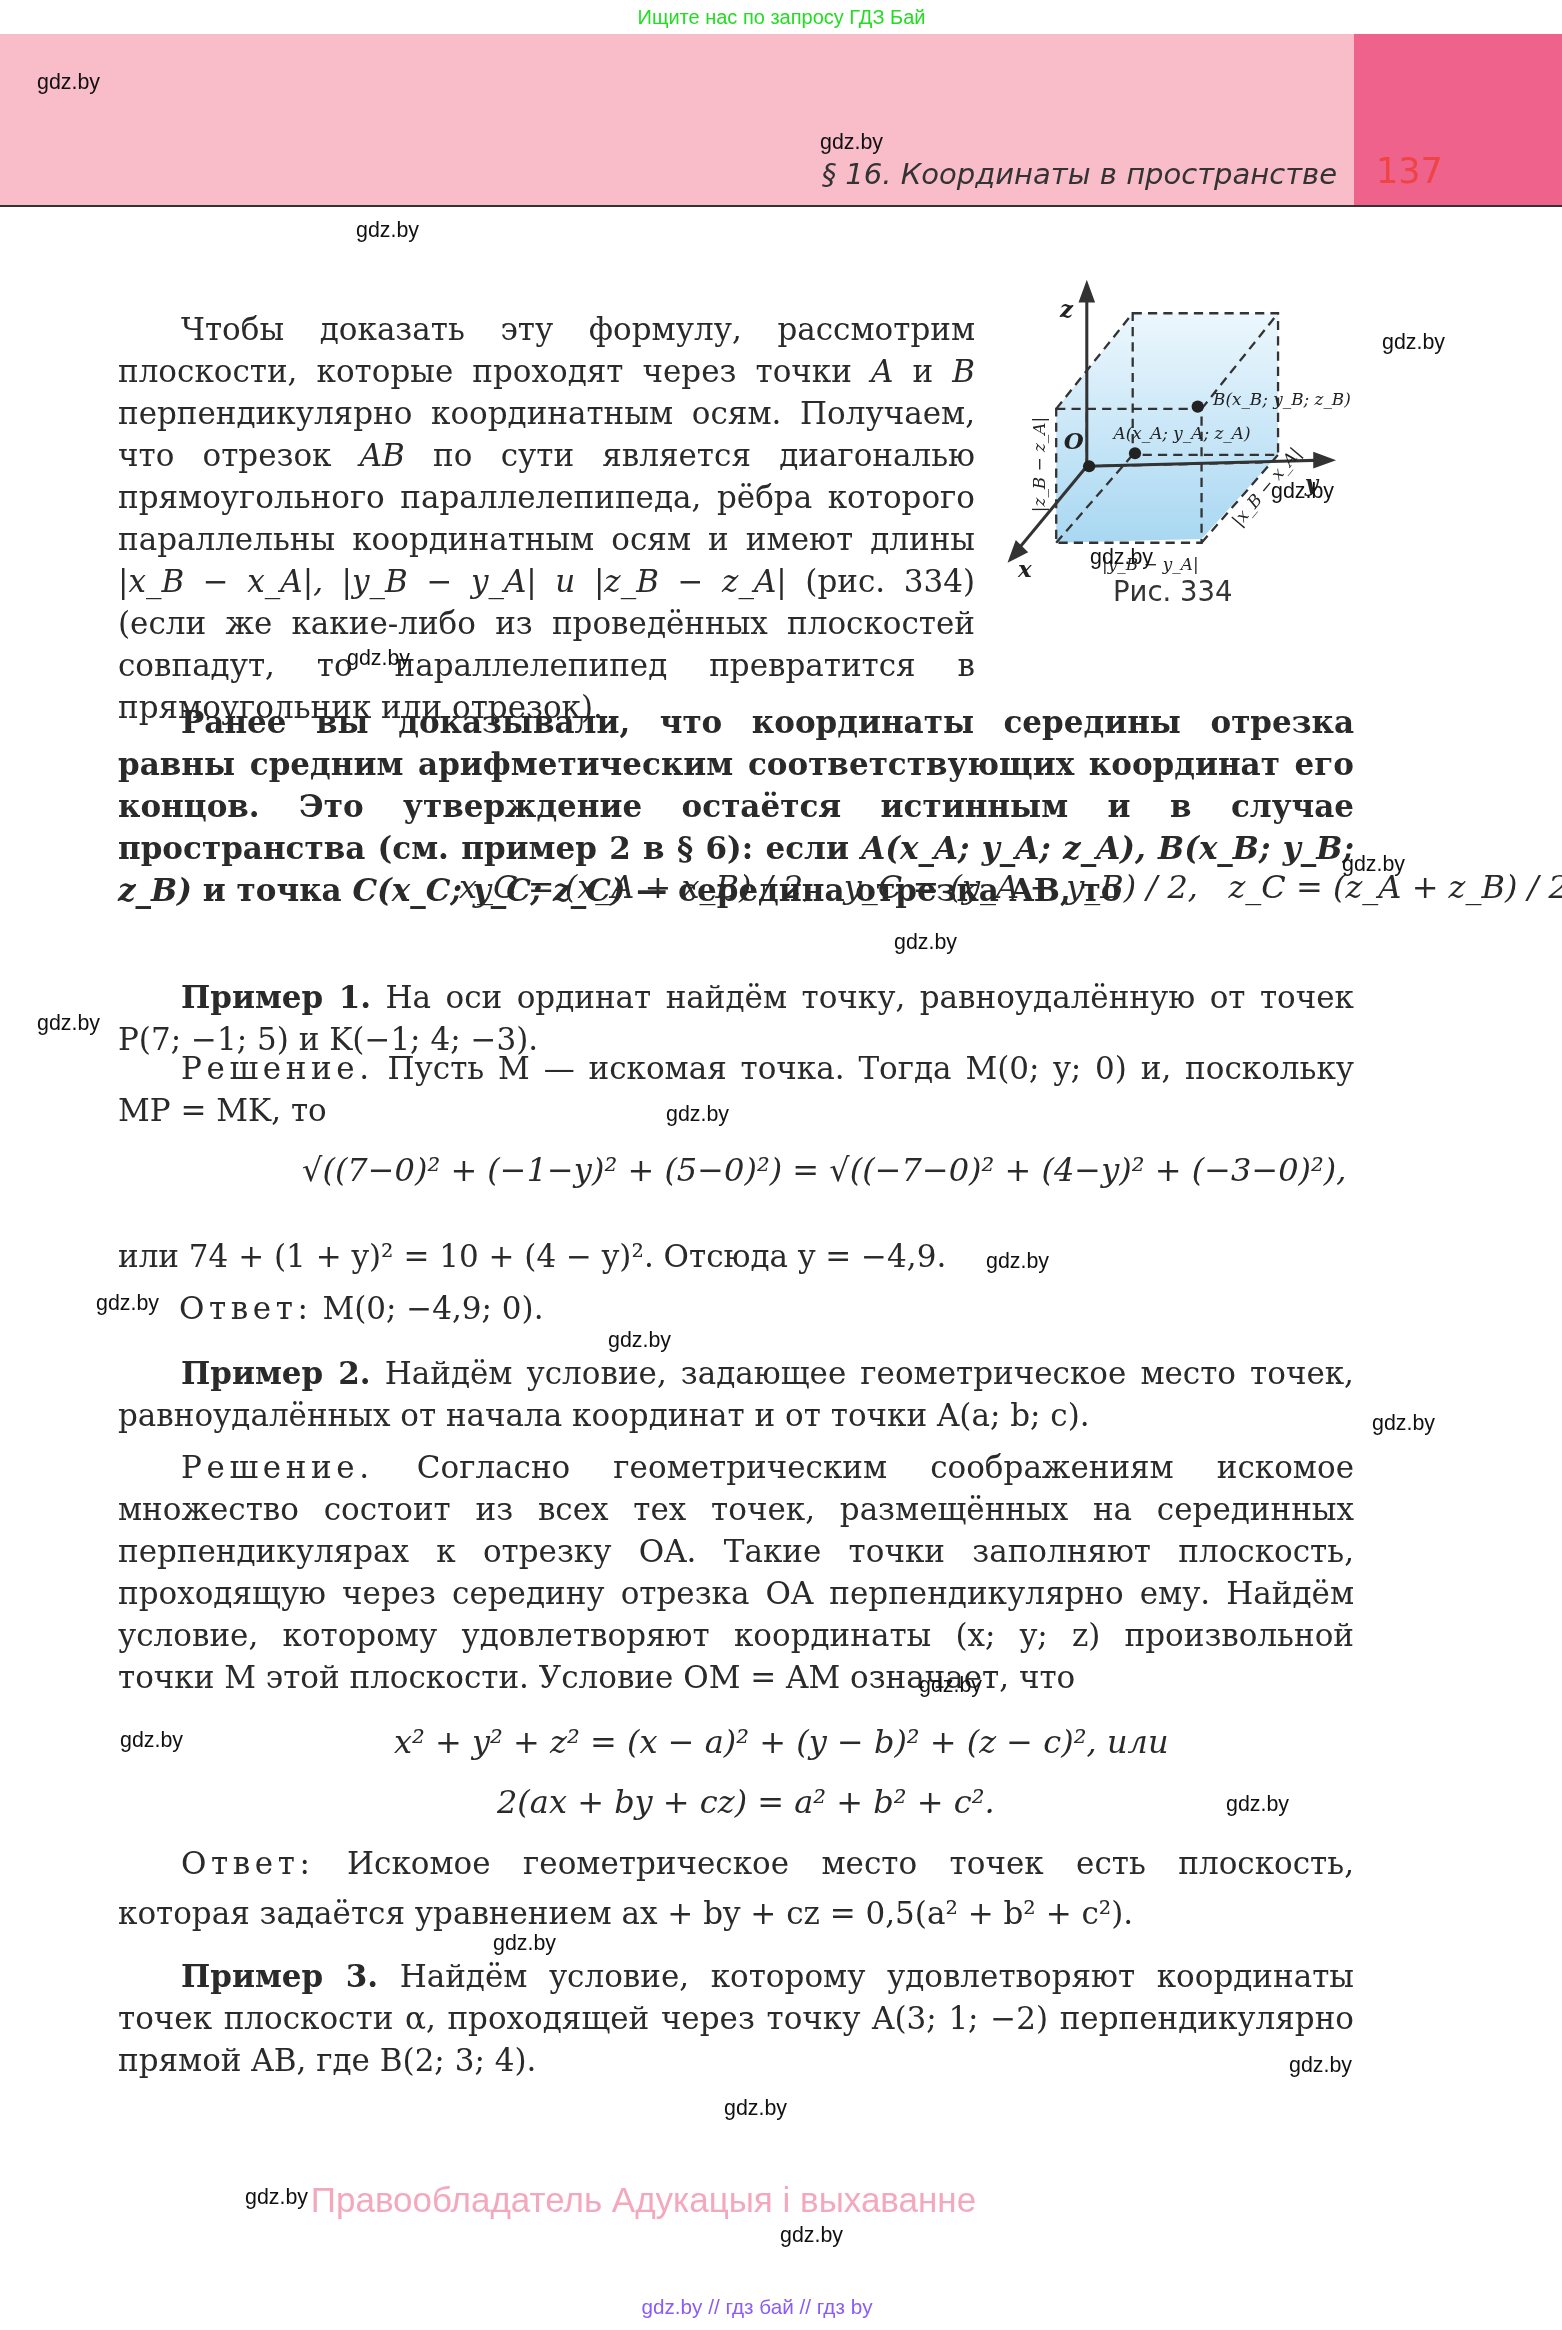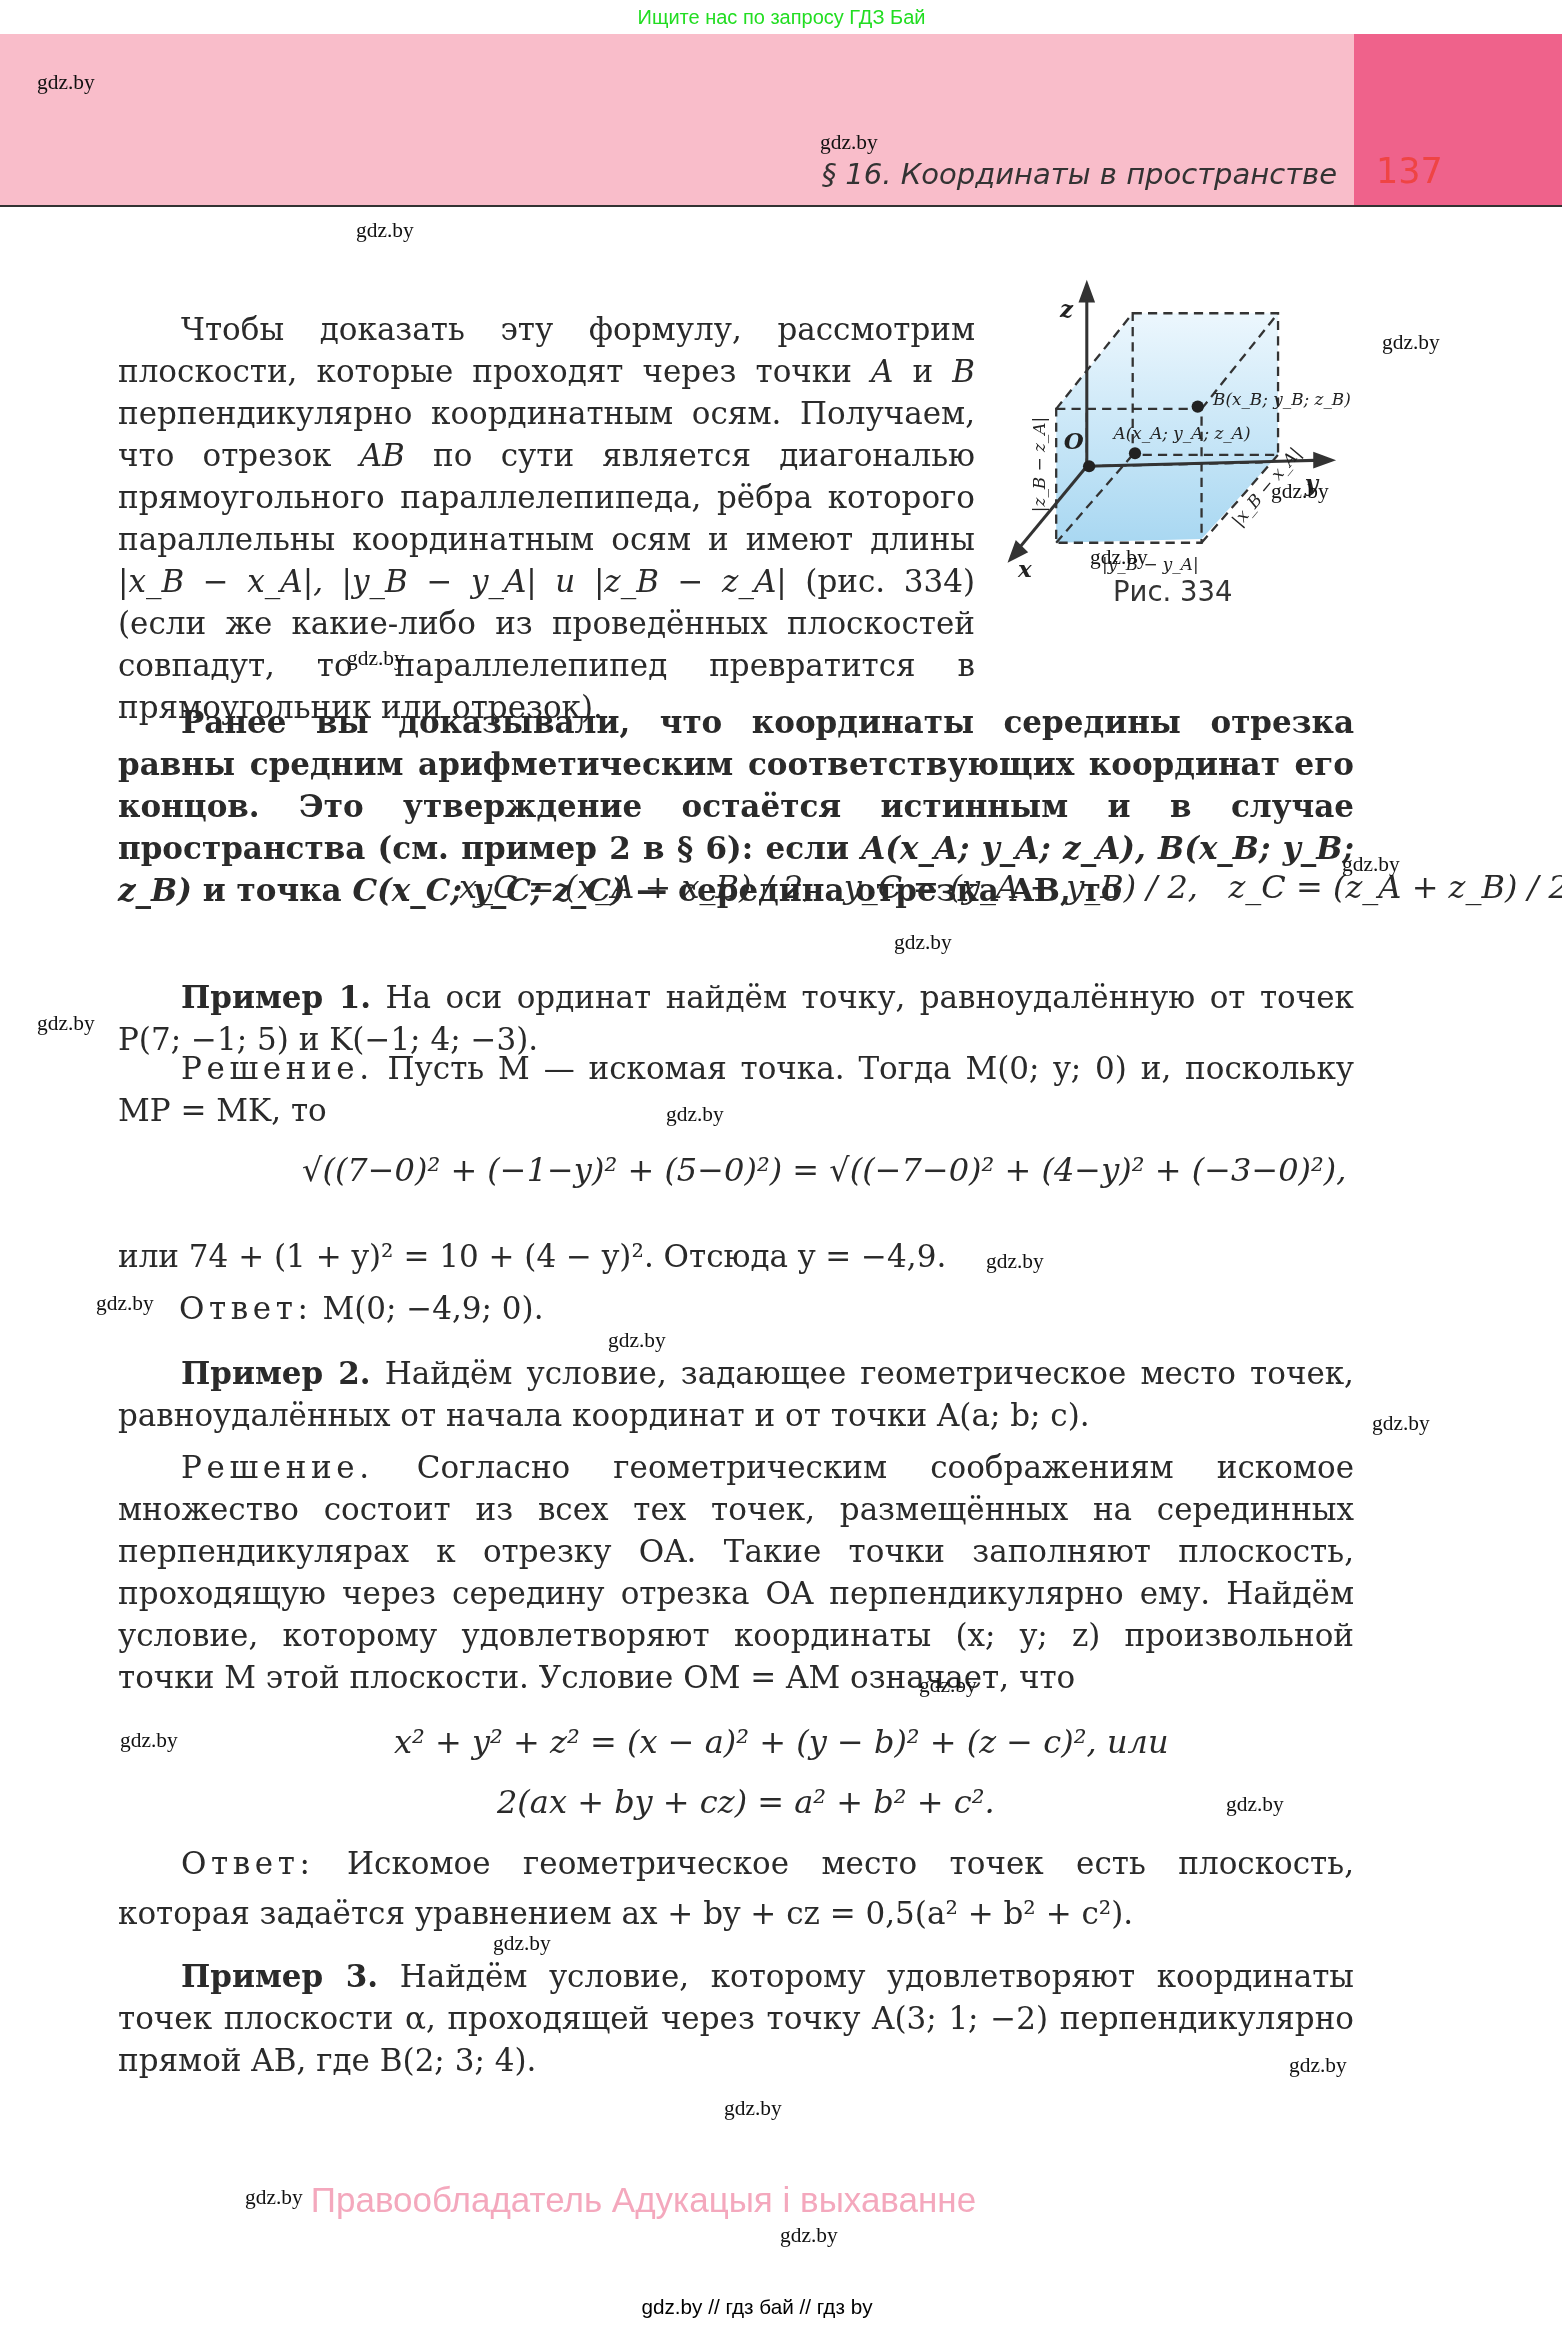--- a/index.html
+++ b/index.html
@@ -7,34 +7,34 @@
        font-family:"DejaVu Serif","Liberation Serif",serif;color:#2a2a2a;}
   .top-banner{position:absolute;left:0;top:0;width:1563px;height:34px;text-align:center;
        font-family:"Liberation Sans",sans-serif;font-size:20px;line-height:34px;color:#22dd22;}
   .header-band{position:absolute;left:0;top:34px;width:1354px;height:173px;background:#f9bdca;}
   .header-tab{position:absolute;left:1354px;top:34px;width:209px;height:173px;background:#ef628b;}
   .header-rule{position:absolute;left:0;top:205px;width:1563px;height:2.3px;background:#333;}
   .running-head{position:absolute;right:226px;top:157px;font-family:"DejaVu Sans",sans-serif;
        font-style:italic;font-size:29px;color:#333;}
   .page-number{position:absolute;left:1376px;top:151px;font-family:"DejaVu Sans",sans-serif;
        font-size:35px;color:#ef4444;}
-  .wm{position:absolute;font-family:Liberation Serif, serif;font-size:21.4px;color:#111;white-space:nowrap;}
+  .wm{position:absolute;font-family:Liberation Sans, sans-serif;font-size:21.4px;color:#111;white-space:nowrap;}
   .p{position:absolute;left:118px;width:1236px;font-size:31px;line-height:42px;text-align:justify;}
   .p.narrow{width:857px;}
   .indent{text-indent:63px;}
   i.m{font-style:italic;}
   .spaced{letter-spacing:4.6px;}
   b{font-weight:bold;}
   .formula{position:absolute;font-size:32px;white-space:nowrap;font-style:italic;}
   .figure{position:absolute;left:995px;top:275px;width:459px;height:352px;}
   .fig-caption{position:absolute;left:1113px;top:575px;font-family:"DejaVu Sans",sans-serif;font-size:27.5px;color:#333;}
   .rights{position:absolute;left:0;width:1287px;top:2180px;text-align:center;
        font-family:"Liberation Sans",sans-serif;font-size:35px;color:#f4a8bd;}
   .footer-links{position:absolute;left:0;width:1514px;top:2295px;text-align:center;
-       font-family:"Liberation Sans",sans-serif;font-size:20.7px;color:#000000;}
+       font-family:"Liberation Sans",sans-serif;font-size:20.7px;color:#8b5cf6;}
 </style>
 </head>
 <body>
 
 <div class="top-banner">Ищите нас по запросу ГДЗ Бай</div>
 
 <div class="header-band"></div>
 <div class="header-tab"></div>
 <div class="header-rule"></div>
 <div class="running-head">§ 16. Координаты в пространстве</div>

